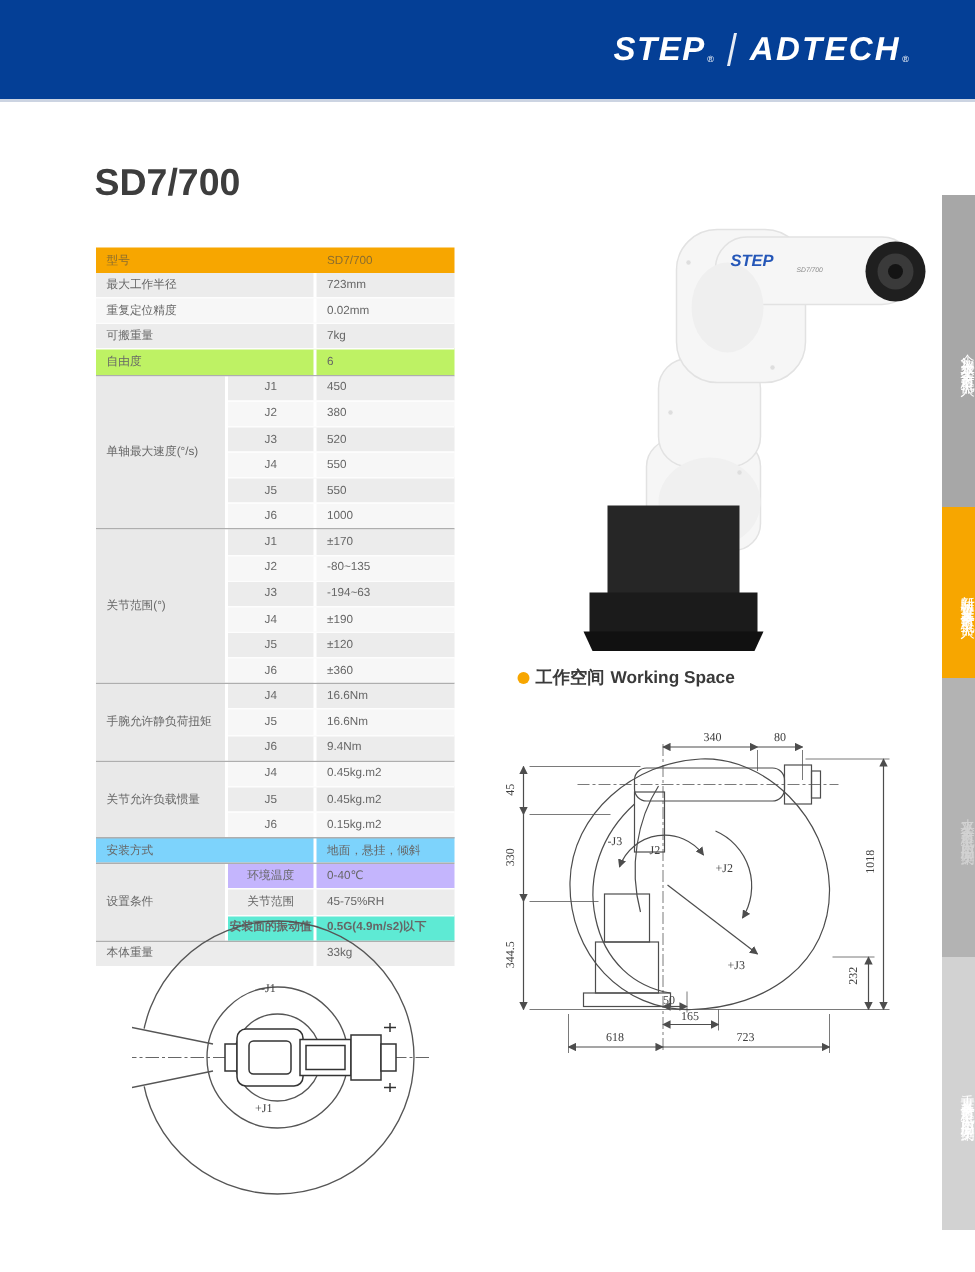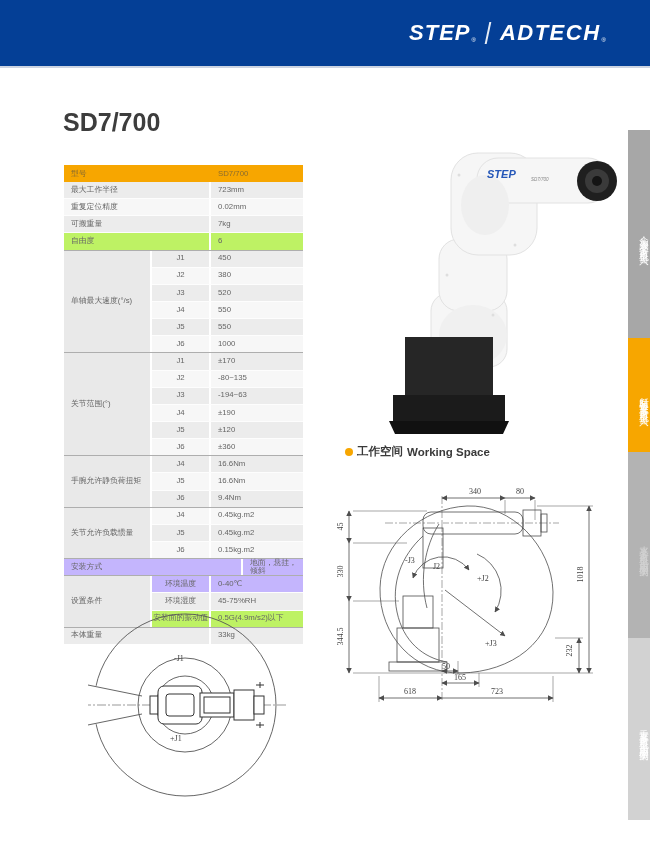--- a/index.html
+++ b/index.html
@@ -183,36 +183,36 @@
             <div class="srow" style="background: rgb(236, 236, 236);">
               <div class="kcell">J5</div>
               <div class="vcell">0.45kg.m2</div>
             </div>
             <div class="srow" style="background: rgb(247, 247, 247);">
               <div class="kcell">J6</div>
               <div class="vcell">0.15kg.m2</div>
             </div>
           </div>
         </div>
-        <div class="entry sepd simple" style="background: #c4b5fd; gap: 32px;">
+        <div class="entry sepd simple" style="background: #7dd3fc;">
           <div class="lcell">安装方式</div>
           <div class="vcell">地面，悬挂，倾斜</div>
         </div>
         <div class="entry sepd">
           <div class="gcell">设置条件</div>
           <div class="subcol">
             <div class="srow" style="background: #c4b5fd;">
               <div class="kcell">环境温度</div>
               <div class="vcell">0-40℃</div>
             </div>
             <div class="srow" style="background: rgb(236, 236, 236);">
-              <div class="kcell">环境湿度</div>
+              <div class="kcell">关节范围</div>
               <div class="vcell">45-75%RH</div>
             </div>
-            <div class="srow" style="background: #bef264;">
+            <div class="srow" style="background: #5eead4; font-weight: bold;">
               <div class="kcell">安装面的振动值</div>
               <div class="vcell">0.5G(4.9m/s2)以下</div>
             </div>
           </div>
         </div>
         <div class="entry sepd simple" style="background: rgb(236, 236, 236);">
           <div class="lcell">本体重量</div>
           <div class="vcell">33kg</div>
         </div>
       </div>

